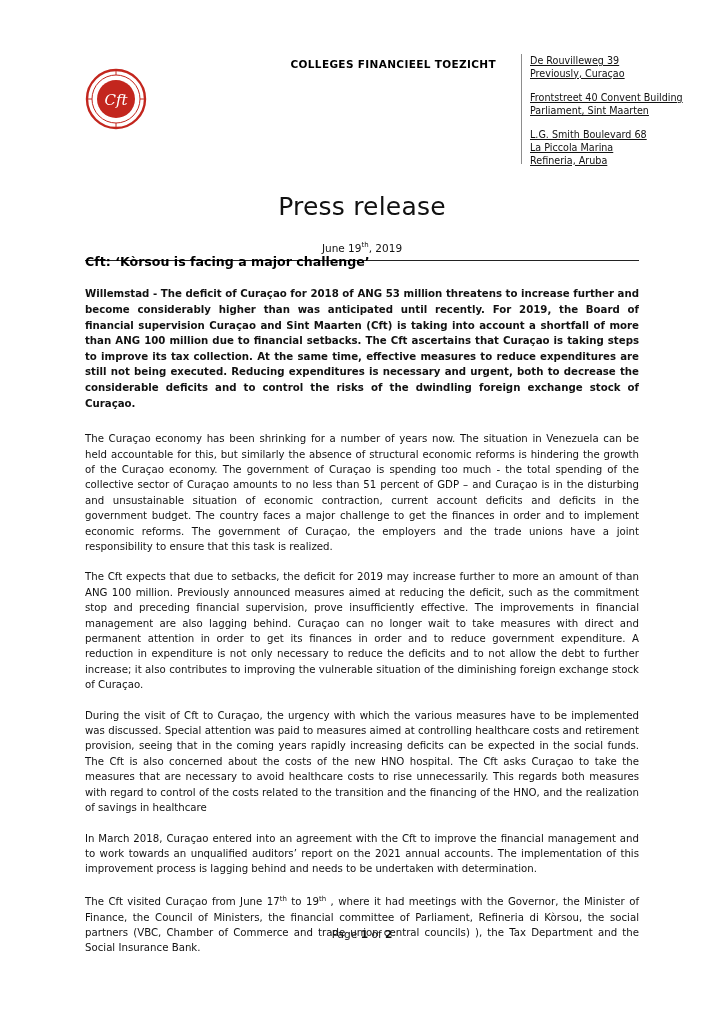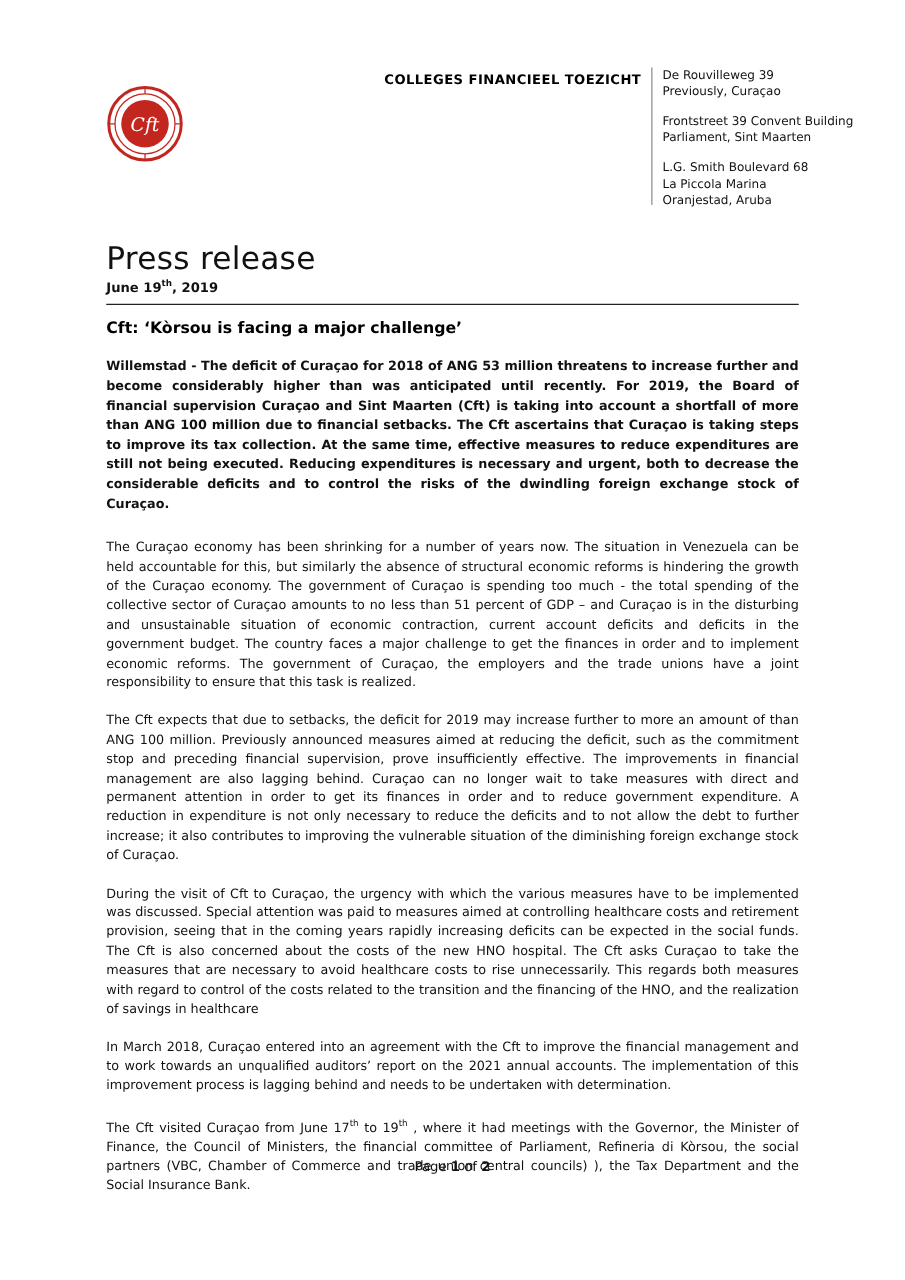--- a/index.html
+++ b/index.html
@@ -38,21 +38,21 @@
     position: absolute;
     left: 85px;
     top: 22px;
     width: 62px;
     height: 62px;
   }
   .logo svg { display: block; }
 
   .org-title {
     position: absolute;
-    left: 255px;
+    left: 238px;
     top: 12px;
     width: 258px;
     text-align: right;
     font-size: 10.5px;
     font-weight: bold;
     letter-spacing: 0.35px;
     color: #000;
     font-family: "DejaVu Sans", sans-serif;
   }
   .header-divider {
@@ -64,45 +64,46 @@
     background: #8d8d8d;
   }
   .addresses {
     position: absolute;
     left: 530px;
     top: 9px;
     width: 190px;
     font-size: 9.6px;
     line-height: 12.6px;
     color: #111;
+    text-decoration: underline;
   }
   .addr-block { margin-bottom: 12px; }
   .addr-block:last-child { margin-bottom: 15px; }
   .addr-line { white-space: nowrap; }
 
   
   .title-wrap {
     position: absolute;
     left: 85px;
     top: 192px;
     width: 554px;
+    text-align: center;
   }
   .doc-title {
     font-size: 25px;
     font-weight: normal;
     letter-spacing: 0.2px;
     color: #111;
     font-family: "DejaVu Sans", sans-serif;
     line-height: 30px;
   }
   .doc-date {
-    margin-top: 1px;
+    margin-top: 19px;
     font-size: 10.5px;
     color: #111;
-    font-weight: bold;
   }
   .doc-date sup { font-size: 7px; vertical-align: super; }
   .rule {
     margin-top: 6px;
     border-top: 1.4px solid #222;
     width: 554px;
   }
 
   
   .body {
@@ -173,27 +174,27 @@
       <div class="org-title">COLLEGES FINANCIEEL TOEZICHT</div>
 
       <div class="header-divider"></div>
 
       <div class="addresses">
         <div class="addr-block">
           <div class="addr-line">De Rouvilleweg 39</div>
           <div class="addr-line">Previously, Curaçao</div>
         </div>
         <div class="addr-block">
-          <div class="addr-line">Frontstreet 39 Convent Building</div>
+          <div class="addr-line">Frontstreet 40 Convent Building</div>
           <div class="addr-line">Parliament, Sint Maarten</div>
         </div>
         <div class="addr-block">
           <div class="addr-line">L.G. Smith Boulevard 68</div>
           <div class="addr-line">La Piccola Marina</div>
-          <div class="addr-line">Oranjestad, Aruba</div>
+          <div class="addr-line">Refineria, Aruba</div>
         </div>
       </div>
     </div>
 
     <div class="title-wrap">
       <div class="doc-title">Press release</div>
       <div class="doc-date"><span>June 19</span><sup>th</sup><span>, 2019</span></div>
       <div class="rule"></div>
     </div>
 

